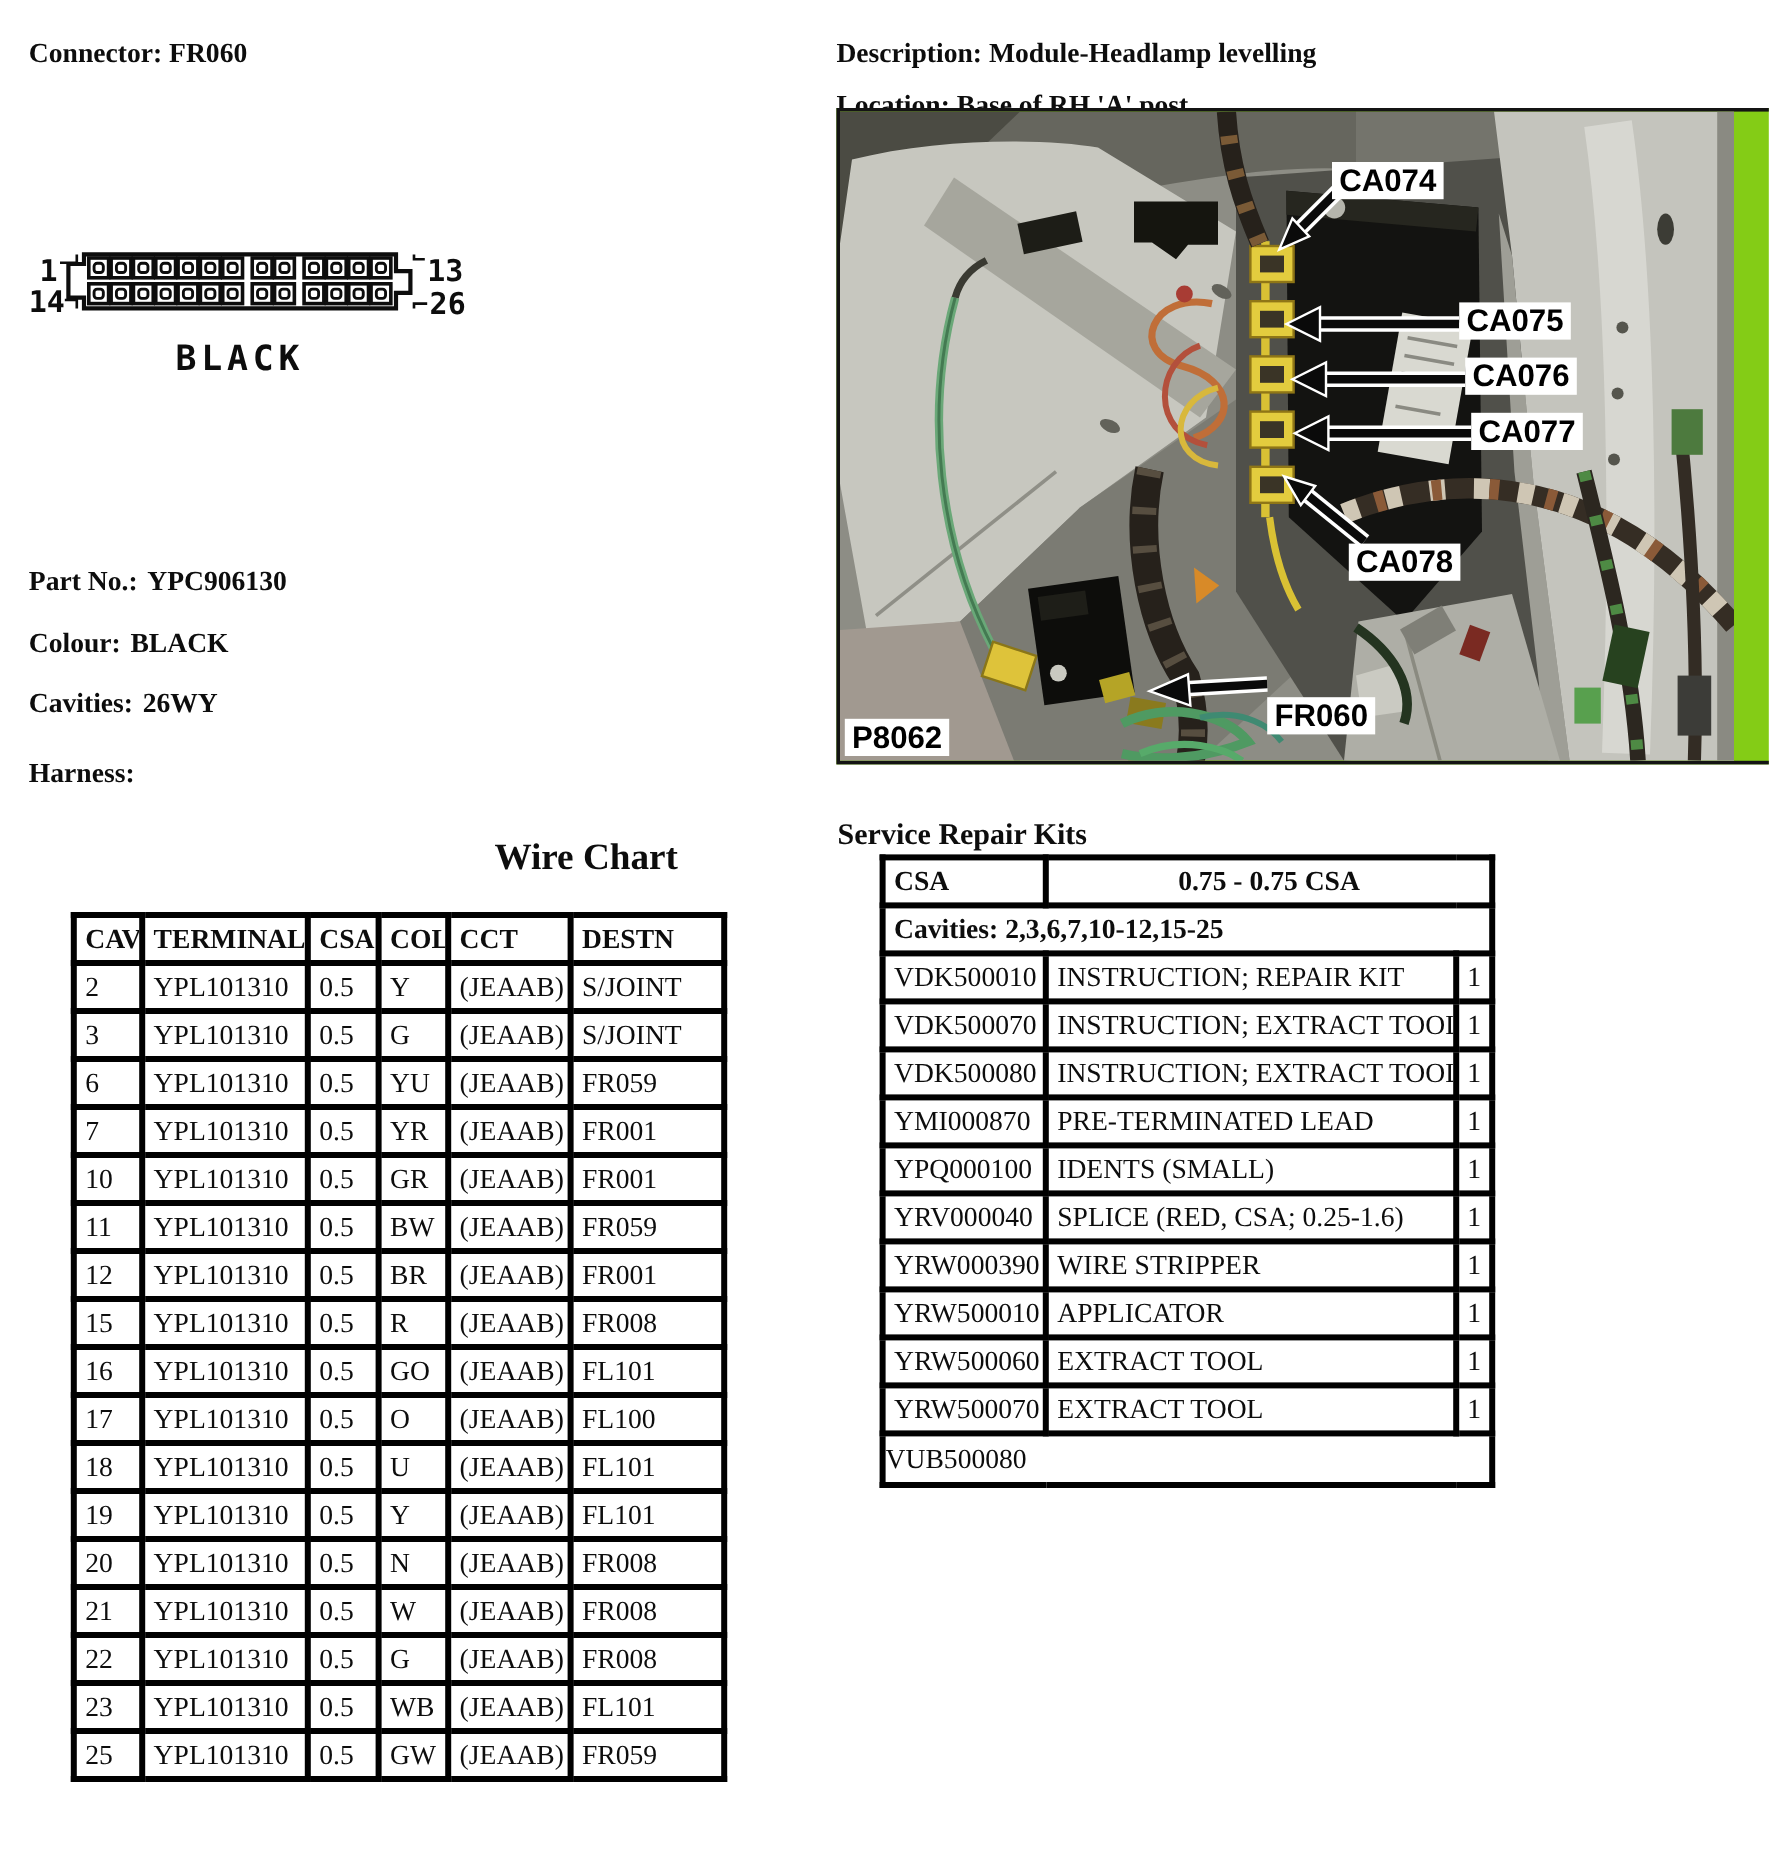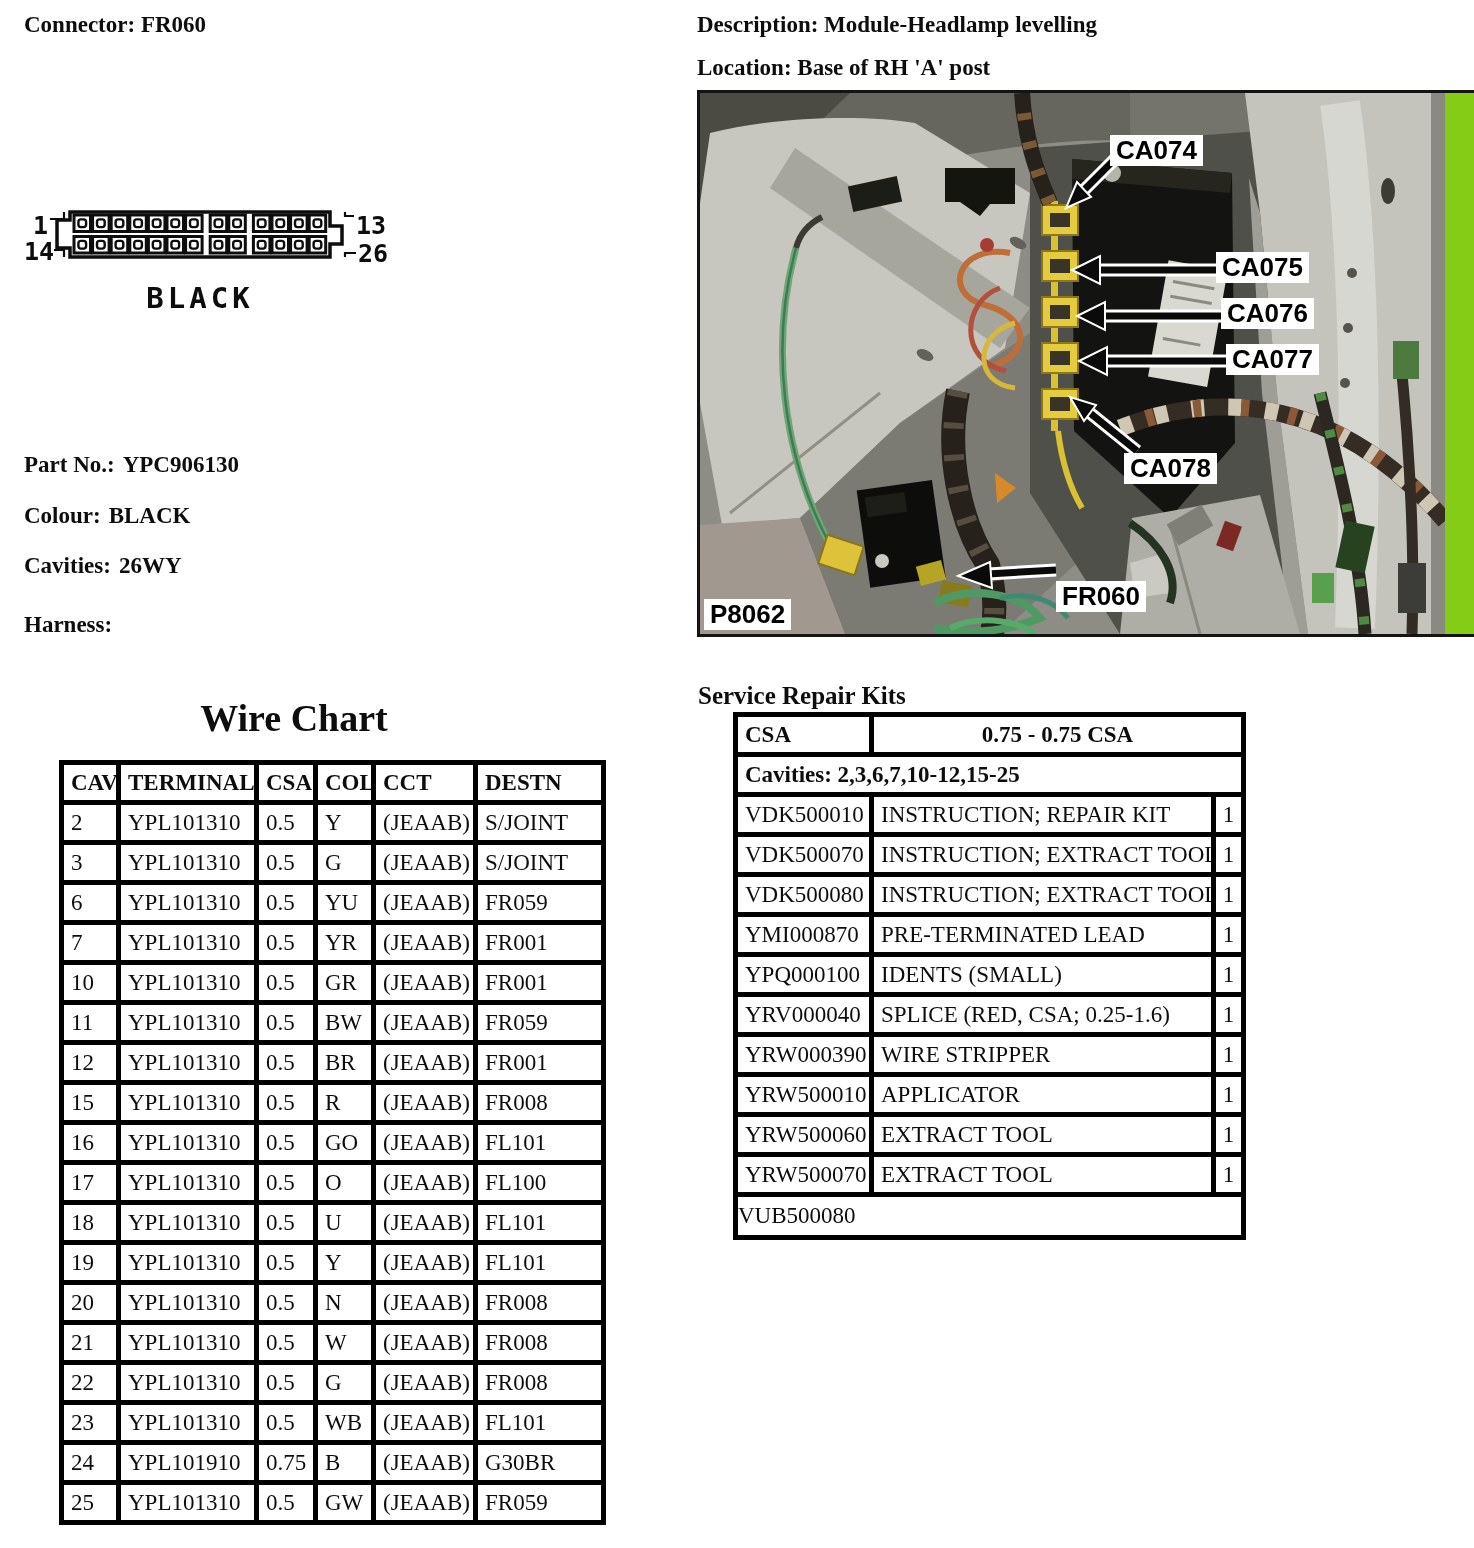--- a/index.html
+++ b/index.html
@@ -1,19 +1,19 @@
 <!DOCTYPE html>
 <html><head>
 <meta charset="utf-8">
 <style>
   html,body{margin:0;padding:0;background:#fff;}
   body{width:1474px;height:1548px;position:relative;overflow:hidden;
        font-family:"Liberation Serif","DejaVu Serif",serif;color:#0d0d0d;}
   .abs{position:absolute;}
-  .hdr{font-weight:bold;font-size:23px;white-space:nowrap;}
+  .hdr{font-weight:bold;font-size:23px;white-space:nowrap;margin-top:20px;}
   .lbl-gap{display:inline-block;width:8px;}
 
   
   #connector-svg{position:absolute;left:20px;top:198px;width:380px;height:124px;}
   .pin-num{font-family:"DejaVu Sans Mono",monospace;font-weight:bold;font-size:25px;fill:#0d0d0d;}
   .colour-text{font-family:"DejaVu Sans Mono",monospace;font-weight:bold;font-size:29px;
                letter-spacing:4px;fill:#0d0d0d;}
 
   
   #photo{left:697px;top:90px;width:831px;height:547px;border:3px solid #141414;
@@ -26,22 +26,22 @@
   .fr-line{background:#fff;padding:1px 6px 2px;width:-moz-fit-content;width:fit-content;margin-top:40px;}
   #co-fr{padding:0;background:transparent;}
 
   
   table{border-collapse:collapse;table-layout:fixed;background:#fff;margin-left:36px;}
   td,th{font-size:23px;font-family:"Liberation Serif","DejaVu Serif",serif;
         vertical-align:middle;white-space:nowrap;overflow:hidden;}
   #wire-chart{position:absolute;left:23px;top:760px;width:542px;border:4px solid #000;}
   #wire-chart th,#wire-chart td{border:5px solid #000;height:35px;padding:0 0 0 7px;text-align:left;}
   #wire-chart th{font-weight:bold;}
-  #wc-title{left:23px;top:696px;width:542px;text-align:center;
-            font-weight:bold;font-size:38px;}
+  #wc-title{left:23px;top:696px;width:542px;text-align:right;
+            font-weight:bold;font-size:31px;}
   #kits-title{left:698px;top:682px;font-weight:bold;font-size:25px;}
   #kits{position:absolute;left:697px;top:712px;width:508px;border:4px solid #000;}
   #kits td{border:5px solid #000;height:35px;padding:0 0 0 7px;text-align:left;}
   .k-csa-label{font-weight:bold;}
   .k-csa-range{font-weight:bold;text-align:center !important;padding:0 !important;}
   .k-cavities{font-weight:bold;}
   .k-qty{padding:0 !important;text-align:center !important;}
   .k-footer{text-align:right;padding:0 8px 0 0 !important;height:38px !important;}
 </style>
 </head>
@@ -419,28 +419,20 @@
       </tr>
       <tr>
         <td>23</td>
         <td>YPL101310</td>
         <td>0.5</td>
         <td>WB</td>
         <td>(JEAAB)</td>
         <td>FL101</td>
       </tr>
       <tr>
-        <td>24</td>
-        <td>YPL101910</td>
-        <td>0.75</td>
-        <td>B</td>
-        <td>(JEAAB)</td>
-        <td>G30BR</td>
-      </tr>
-      <tr>
         <td>25</td>
         <td>YPL101310</td>
         <td>0.5</td>
         <td>GW</td>
         <td>(JEAAB)</td>
         <td>FR059</td>
       </tr>
     </tbody>
 </table>
 

